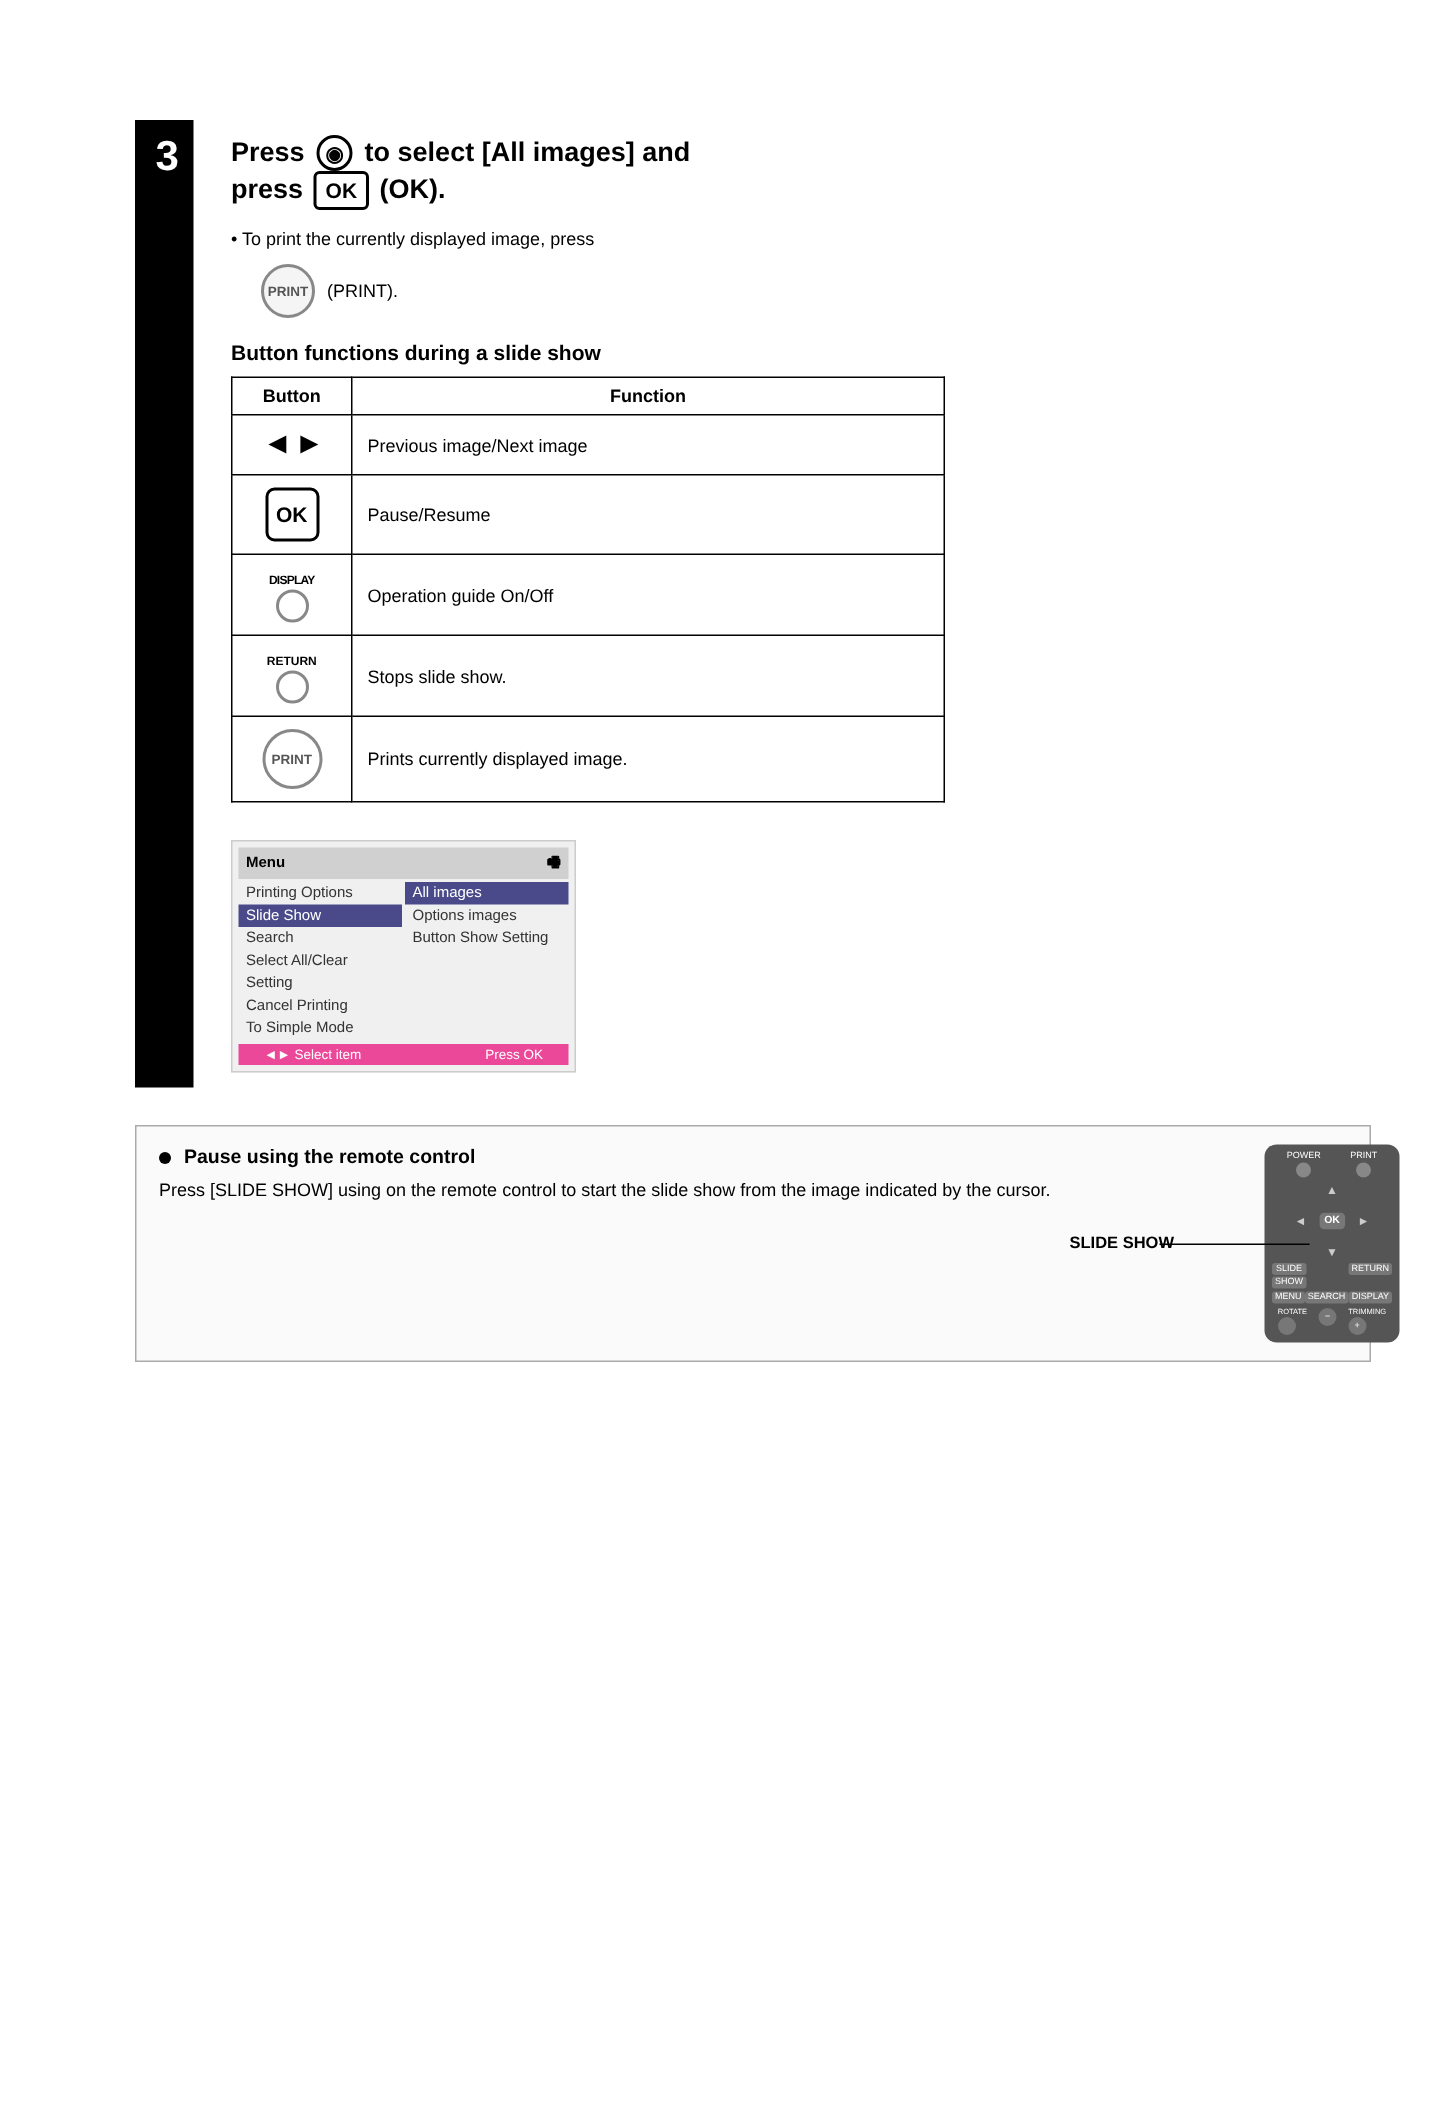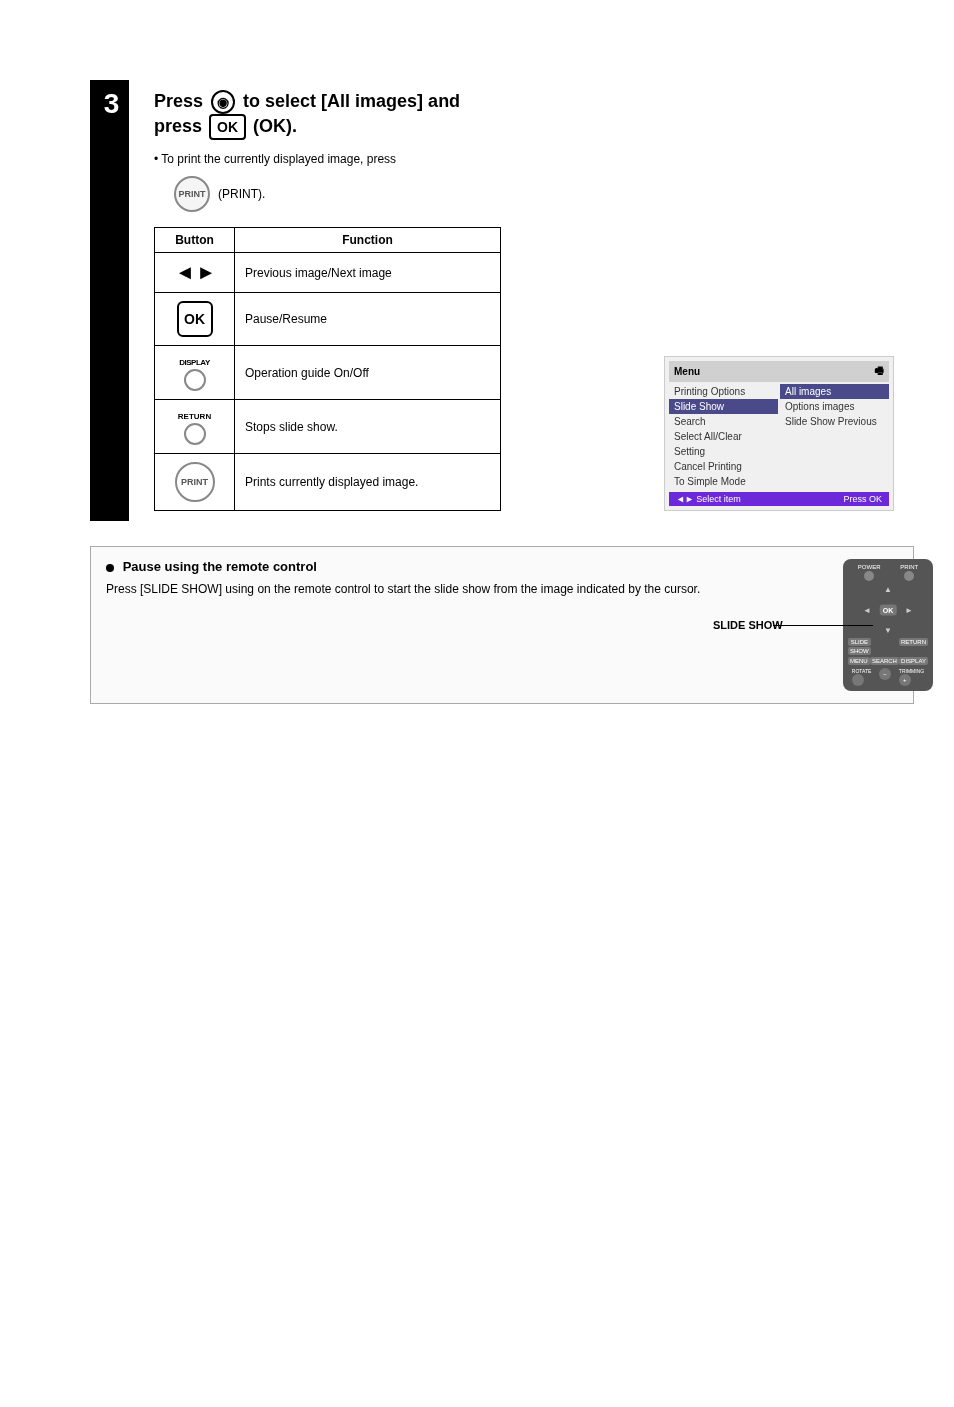--- a/index.html
+++ b/index.html
@@ -200,43 +200,43 @@
       font-size: 10px;
       color: #333;
     }
 
     .menu-item.highlighted {
       background: #4a4a8a;
       color: #fff;
     }
 
     .menu-footer {
-      background: #6d28d9;
+      background: #ec4899;
       color: #fff;
       font-size: 9px;
-      padding: 2px 7px;
+      padding: 2px 17px;
       display: flex;
       justify-content: space-between;
       margin-top: 3px;
     }
 
     
     .button-functions {
       margin-top: 15px;
     }
 
     .button-functions h3 {
       font-size: 14px;
       font-weight: bold;
       margin-bottom: 8px;
     }
 
     .functions-table {
       border-collapse: collapse;
-      width: 347px;
+      width: 476px;
     }
 
     .functions-table th {
       border: 1px solid #000;
       padding: 5px 10px;
       text-align: center;
       font-weight: bold;
       font-size: 12px;
       background: #fff;
     }
@@ -407,21 +407,22 @@
       height: 8px;
       border-radius: 50%;
       background: #000;
       margin-right: 5px;
       vertical-align: middle;
     }
 
     .step-top-area {
       display: flex;
       gap: 25px;
-      align-items: flex-end;
+      align-items: flex-start;
+      flex-direction: column;
     }
 
     .step-left-content {
       flex: 1;
     }
 
     .step-right-content {
       width: 240px;
     }
   </style>
@@ -460,20 +461,21 @@
 
             <div class="print-note">
               <span>• To print the currently displayed image, press</span>
             </div>
             <div class="print-note" style="margin-left:20px; gap:8px;">
               <span class="btn-print-small">PRINT</span>
               <span>(PRINT).</span>
             </div>
 
             <div class="button-functions">
+              <h3>Button functions during a slide show</h3>
               <table class="functions-table">
                 <thead>
                   <tr>
                     <th>Button</th>
                     <th>Function</th>
                   </tr>
                 </thead>
                 <tbody>
 
                   <tr>
@@ -533,21 +535,21 @@
                   <div class="menu-item highlighted">Slide Show</div>
                   <div class="menu-item">Search</div>
                   <div class="menu-item">Select All/Clear</div>
                   <div class="menu-item">Setting</div>
                   <div class="menu-item">Cancel Printing</div>
                   <div class="menu-item">To Simple Mode</div>
                 </div>
                 <div class="menu-right">
                   <div class="menu-item highlighted">All images</div>
                   <div class="menu-item">Options images</div>
-                  <div class="menu-item">Slide Show Previous</div>
+                  <div class="menu-item">Button Show Setting</div>
                 </div>
               </div>
               <div class="menu-footer">
                 <span>◄► Select item</span>
                 <span>Press OK</span>
               </div>
             </div>
           </div>
         </div>
 

